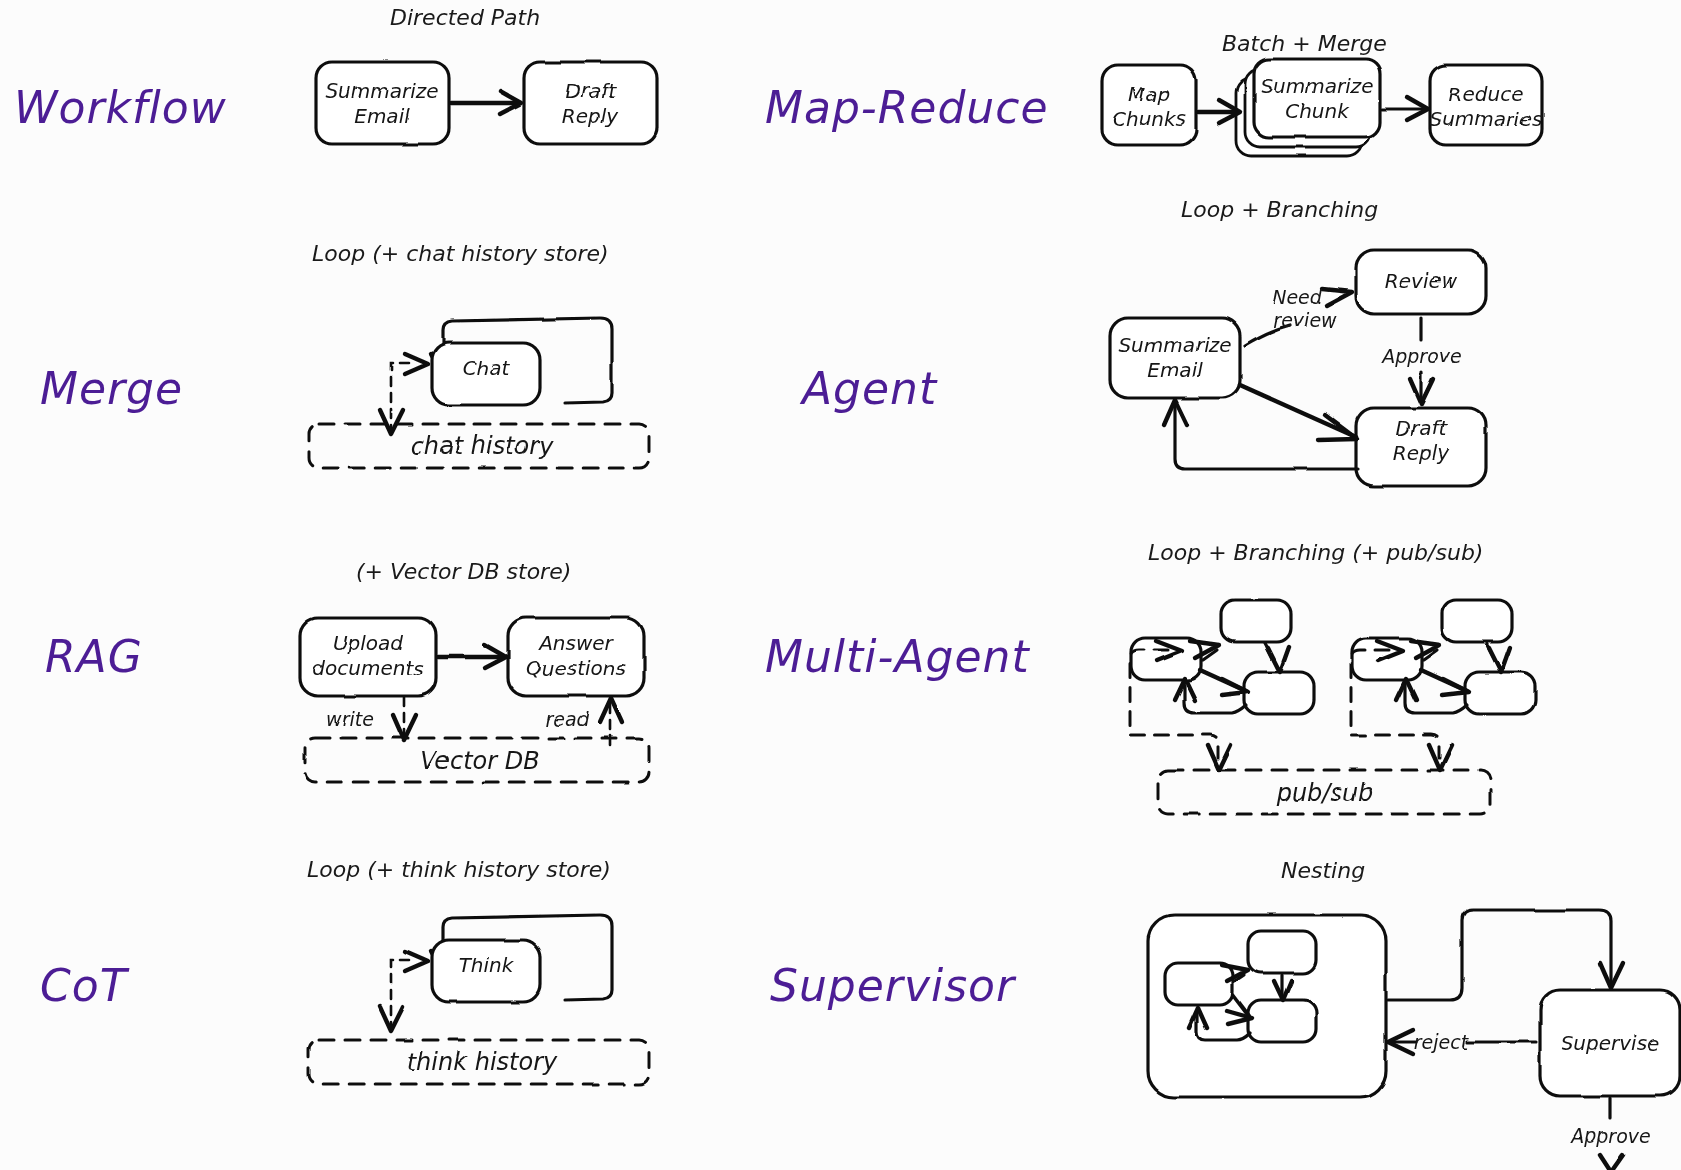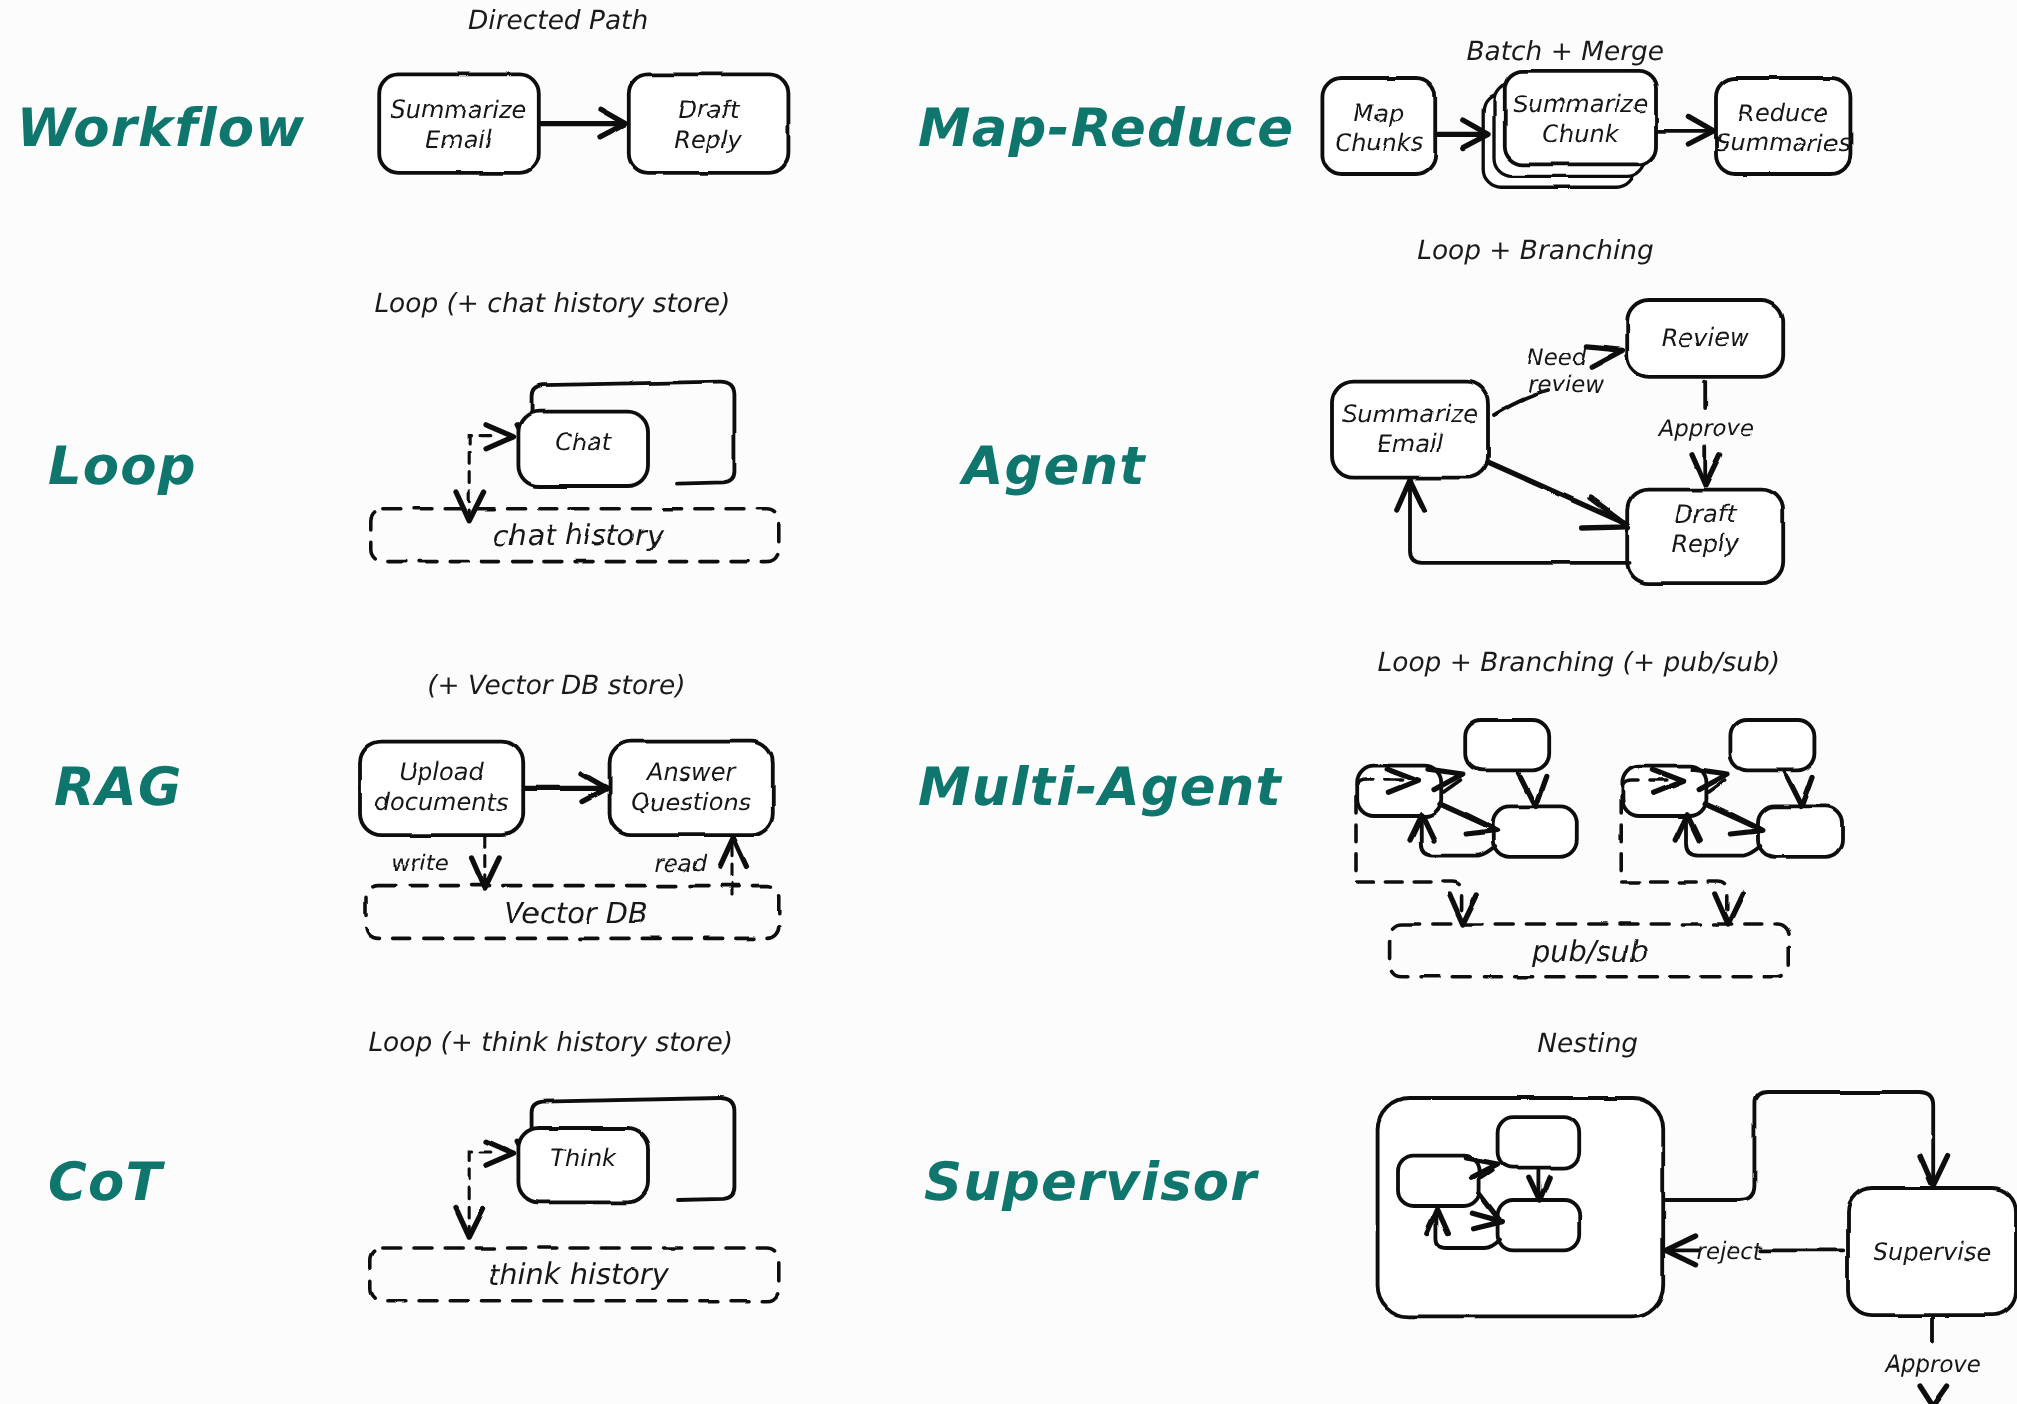--- a/index.html
+++ b/index.html
@@ -1,41 +1,41 @@
 <!DOCTYPE html>
 <html><head>
 <meta charset="utf-8">
 <style>
   html,body{margin:0;padding:0;background:#fcfcfc;}
   body{width:1681px;height:1170px;position:relative;overflow:hidden;
        font-family:"DejaVu Sans","Liberation Sans",sans-serif;color:#1a1a1a;}
   #canvas{position:absolute;inset:0;width:1681px;height:1170px;}
-  .rowlabel{position:absolute;font-size:44px;font-style:italic;font-weight:700;
-            letter-spacing:1px;color:#0f766e;white-space:nowrap;}
+  .rowlabel{position:absolute;font-size:44px;font-style:italic;font-weight:400;
+            letter-spacing:1px;color:#4c1d95;white-space:nowrap;}
   .caption{position:absolute;font-size:22px;color:#1a1a1a;white-space:nowrap;font-style:italic;}
   .nodetext{font-size:20px;font-style:italic;fill:#151515;
             font-family:"DejaVu Sans","Liberation Sans",sans-serif;}
   .edgetext{font-size:19px;font-style:italic;fill:#151515;
             font-family:"DejaVu Sans","Liberation Sans",sans-serif;}
   .storetext{font-size:24px;font-style:italic;fill:#151515;
              font-family:"DejaVu Sans","Liberation Sans",sans-serif;}
   .bx{fill:#fff;stroke:#111;stroke-width:3.2;}
   .bxthin{fill:#fff;stroke:#111;stroke-width:2.8;}
   .dbx{fill:none;stroke:#111;stroke-width:3;stroke-dasharray:15 11;stroke-linecap:round;}
   .ln{fill:none;stroke:#111;stroke-width:3.2;stroke-linecap:round;stroke-linejoin:round;}
   .lnfat{fill:none;stroke:#111;stroke-width:4.4;stroke-linecap:round;stroke-linejoin:round;}
   .dln{fill:none;stroke:#111;stroke-width:3;stroke-dasharray:14 10;stroke-linecap:round;}
   .dlnsm{fill:none;stroke:#111;stroke-width:2.6;stroke-dasharray:9 7;stroke-linecap:round;}
 </style>
 </head>
 <body>
 
 <div class="rowlabel" style="left:14px;top:82px;">Workflow</div>
 <div class="rowlabel" style="left:765px;top:82px;text-align:right;">Map-Reduce</div>
-<div class="rowlabel" style="left:40px;top:363px;">Loop</div>
+<div class="rowlabel" style="left:40px;top:363px;">Merge</div>
 <div class="rowlabel" style="left:802px;top:363px;">Agent</div>
 <div class="rowlabel" style="left:45px;top:631px;">RAG</div>
 <div class="rowlabel" style="left:765px;top:631px;">Multi-Agent</div>
 <div class="rowlabel" style="left:40px;top:960px;">CoT</div>
 <div class="rowlabel" style="left:770px;top:960px;">Supervisor</div>
 
 <div class="caption" style="left:390px;top:5px;">Directed Path</div>
 <div class="caption" style="left:1222px;top:15px;margin-top:16px;">Batch + Merge</div>
 <div class="caption" style="left:312px;top:241px;">Loop (+ chat history store)</div>
 <div class="caption" style="left:1181px;top:197px;">Loop + Branching</div>

